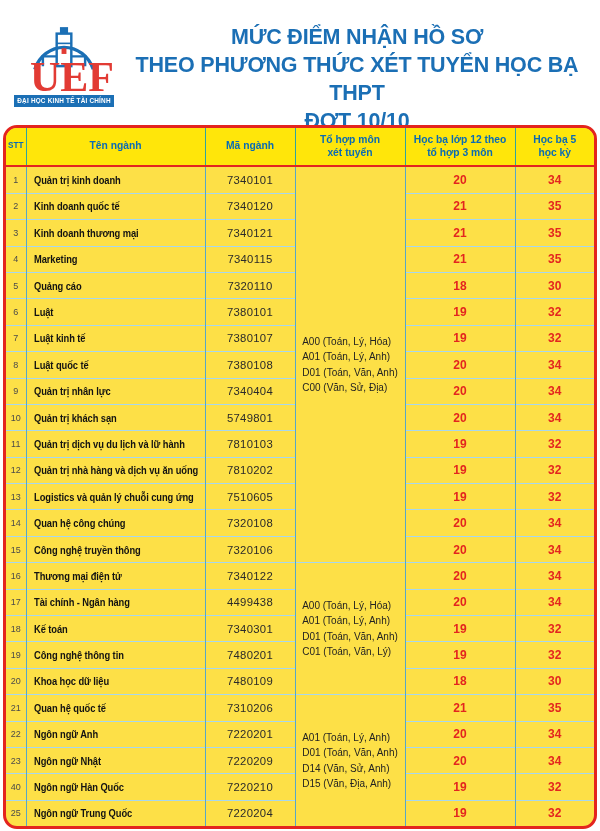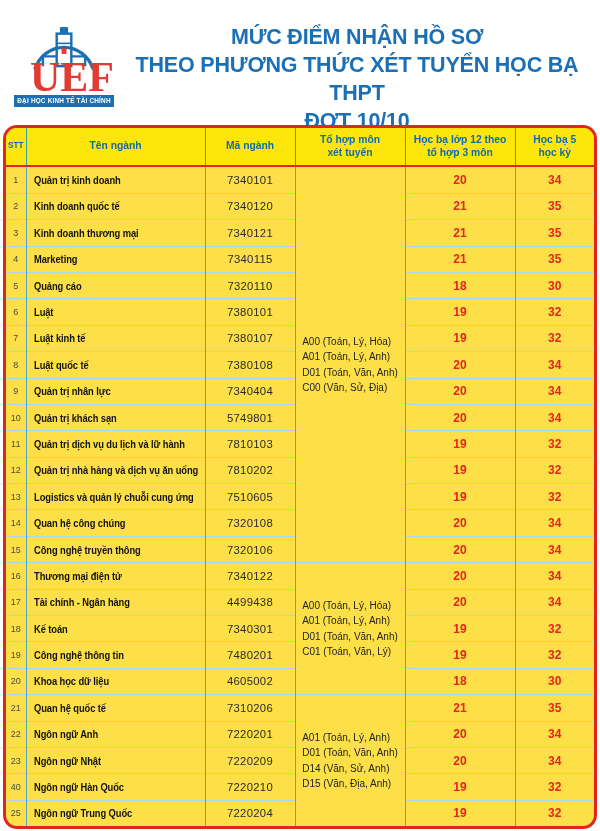--- a/index.html
+++ b/index.html
@@ -255,21 +255,21 @@
         <tr>
           <td class="stt">19</td>
           <td class="name"><span>Công nghệ thông tin</span></td>
           <td class="code">7480201</td>
           <td class="score12">19</td>
           <td class="score5">32</td>
         </tr>
         <tr>
           <td class="stt">20</td>
           <td class="name"><span>Khoa học dữ liệu</span></td>
-          <td class="code">4605002</td>
+          <td class="code">7480109</td>
           <td class="score12">18</td>
           <td class="score5">30</td>
         </tr>
         <tr>
           <td class="stt">21</td>
           <td class="name"><span>Quan hệ quốc tế</span></td>
           <td class="code">7310206</td>
           <td class="combo" rowspan="5"><div class="combo-lines">A01 (Toán, Lý, Anh)<br>D01 (Toán, Văn, Anh)<br>D14 (Văn, Sử, Anh)<br>D15 (Văn, Địa, Anh)</div></td>
           <td class="score12">21</td>
           <td class="score5">35</td>

